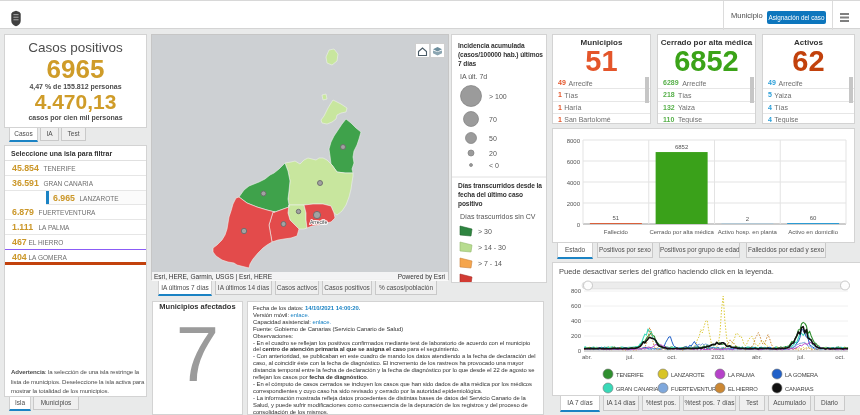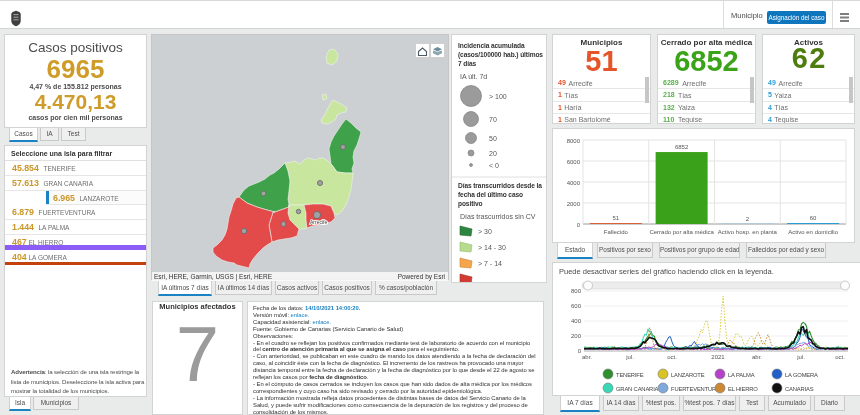--- a/index.html
+++ b/index.html
@@ -40,37 +40,37 @@
 </div>
 
 <div class="panel" style="left:4px;top:145px;width:143px;height:252px;">
   <div style="font-size:7px;font-weight:bold;color:#323232;padding:4px 0 3px 6px;border-bottom:1px solid #e0e0e0;">Seleccione una isla para filtrar</div>
   <div id="islands">
       <div style="position:relative;height:14.8px;border-bottom:1px solid #e6e6e6;">
         <span style="position:absolute;left:7px;top:2px;font-size:8.8px;font-weight:bold;color:#cb9729;">45.854</span>
         <span style="position:absolute;left:38.5px;top:4px;font-size:6.5px;color:#6e6e6e;">TENERIFE</span>
       </div>
       <div style="position:relative;height:14.8px;border-bottom:1px solid #e6e6e6;">
-        <span style="position:absolute;left:7px;top:2px;font-size:8.8px;font-weight:bold;color:#cb9729;">57.613</span>
+        <span style="position:absolute;left:7px;top:2px;font-size:8.8px;font-weight:bold;color:#cb9729;">36.591</span>
         <span style="position:absolute;left:38.5px;top:4px;font-size:6.5px;color:#6e6e6e;">GRAN CANARIA</span>
       </div>
       <div style="position:relative;height:14.8px;border-bottom:1px solid #e6e6e6;background:#fbfbfb;margin-left:41px;">
         <div style="position:absolute;left:0;top:0;width:3px;height:100%;background:#1b83c4;"></div>
         <span style="position:absolute;left:7px;top:2px;font-size:8.8px;font-weight:bold;color:#cb9729;">6.965</span>
         <span style="position:absolute;left:33.5px;top:4px;font-size:6.5px;color:#6e6e6e;">LANZAROTE</span>
       </div>
       <div style="position:relative;height:14.8px;border-bottom:1px solid #e6e6e6;">
         <span style="position:absolute;left:7px;top:2px;font-size:8.8px;font-weight:bold;color:#cb9729;">6.879</span>
         <span style="position:absolute;left:33.5px;top:4px;font-size:6.5px;color:#6e6e6e;">FUERTEVENTURA</span>
       </div>
       <div style="position:relative;height:14.8px;border-bottom:1px solid #e6e6e6;">
-        <span style="position:absolute;left:7px;top:2px;font-size:8.8px;font-weight:bold;color:#cb9729;">1.444</span>
+        <span style="position:absolute;left:7px;top:2px;font-size:8.8px;font-weight:bold;color:#cb9729;">1.111</span>
         <span style="position:absolute;left:33.5px;top:4px;font-size:6.5px;color:#6e6e6e;">LA PALMA</span>
       </div>
-      <div style="position:relative;height:14.8px;border-bottom:5px solid #8b5cf6;">
+      <div style="position:relative;height:14.8px;border-bottom:1px solid #8b5cf6;">
         <span style="position:absolute;left:7px;top:2px;font-size:8.8px;font-weight:bold;color:#cb9729;">467</span>
         <span style="position:absolute;left:23.5px;top:4px;font-size:6.5px;color:#6e6e6e;">EL HIERRO</span>
       </div>
       <div style="position:relative;height:14.8px;border-bottom:3px solid #c2410c;">
         <span style="position:absolute;left:7px;top:2px;font-size:8.8px;font-weight:bold;color:#cb9729;">404</span>
         <span style="position:absolute;left:23.5px;top:4px;font-size:6.5px;color:#6e6e6e;">LA GOMERA</span>
       </div>
     </div>
   <div class="abs" style="left:6px;top:221px;width:136px;font-size:6.1px;letter-spacing:-0.1px;color:#4c4c4c;line-height:9.7px;"><b>Advertencia</b>: la selección de una isla restringe la lista de municipios. Deseleccione la isla activa para mostrar la totalidad de los municipios.</div>
 </div>
@@ -232,21 +232,21 @@
         <div style="position:relative;height:12.3px;border-bottom:1px solid #e6e6e6;">
           <span style="position:absolute;left:5px;top:2px;font-size:7px;font-weight:bold;color:#57b04a;">110</span>
           <span style="position:absolute;left:19.9px;top:2.5px;font-size:7px;color:#6e6e6e;">Teguise</span>
         </div>
         <div style="position:absolute;right:1px;top:0;width:4px;height:26px;background:#c6c6c6;"></div>
       </div>
     </div>
 </div>
 <div class="panel" style="left:762px;top:34px;width:93px;height:90px;">
   <div class="ctr" style="margin-top:3px;font-size:8px;font-weight:bold;color:#323232;">Activos</div>
-  <div class="ctr" style="font-size:29px;font-weight:bold;color:#4d7c0f;line-height:28px;font-family:Liberation Mono, monospace;">62</div>
+  <div class="ctr" style="font-size:29px;font-weight:bold;color:#c2410c;line-height:28px;">62</div>
   <div class="list">
       <div style="position:relative;margin-top:2px;">
         <div style="position:relative;height:12.3px;border-bottom:1px solid #e6e6e6;">
           <span style="position:absolute;left:5px;top:2px;font-size:7px;font-weight:bold;color:#2b9fd8;">49</span>
           <span style="position:absolute;left:15.6px;top:2.5px;font-size:7px;color:#6e6e6e;">Arrecife</span>
         </div>
         <div style="position:relative;height:12.3px;border-bottom:1px solid #e6e6e6;">
           <span style="position:absolute;left:5px;top:2px;font-size:7px;font-weight:bold;color:#2b9fd8;">5</span>
           <span style="position:absolute;left:11.3px;top:2.5px;font-size:7px;color:#6e6e6e;">Yaiza</span>
         </div>

